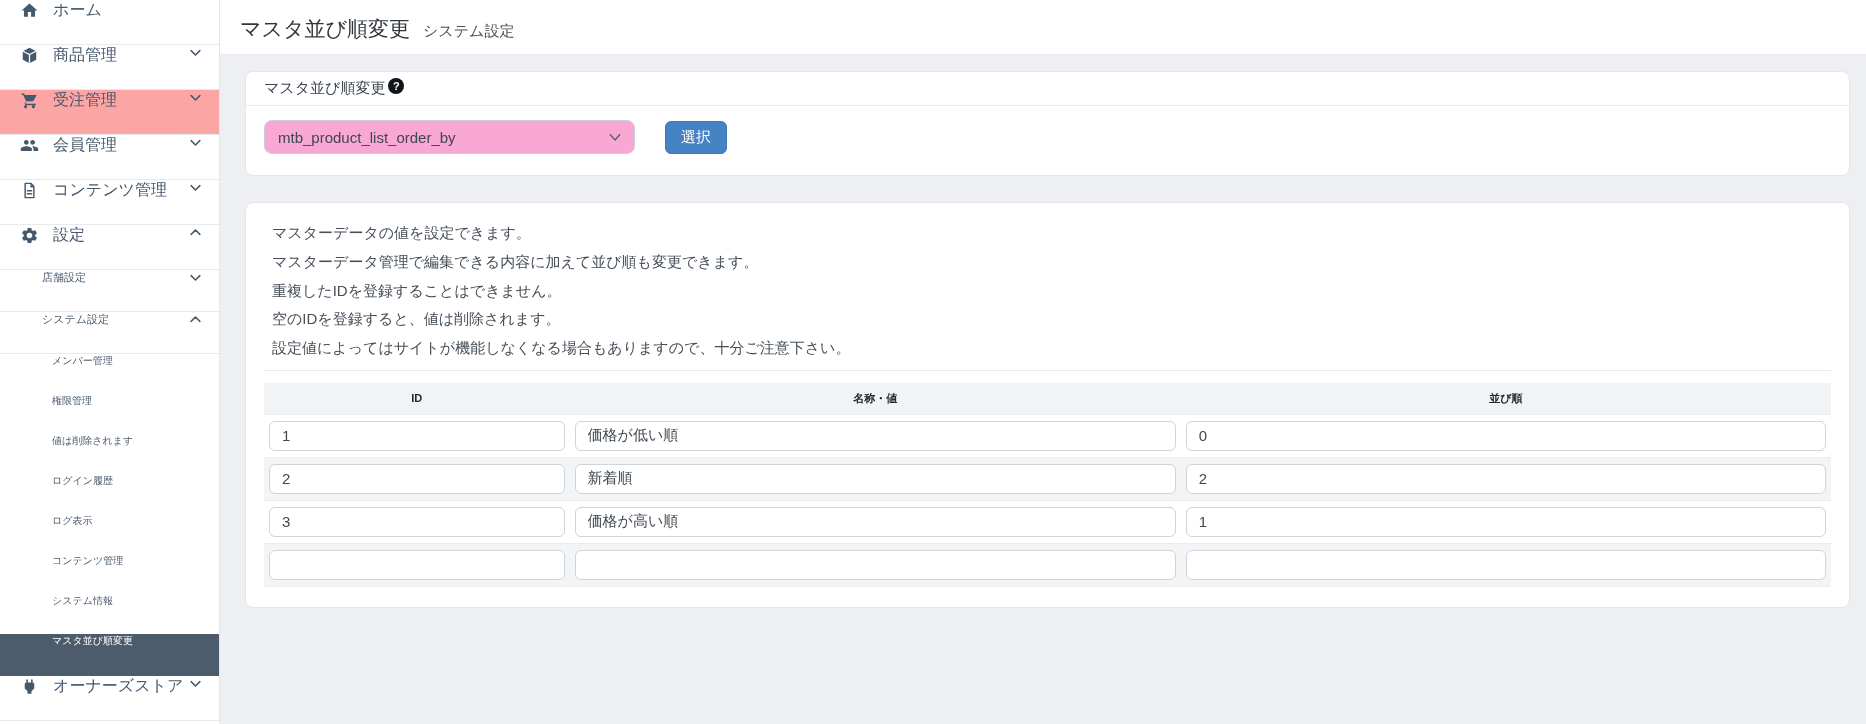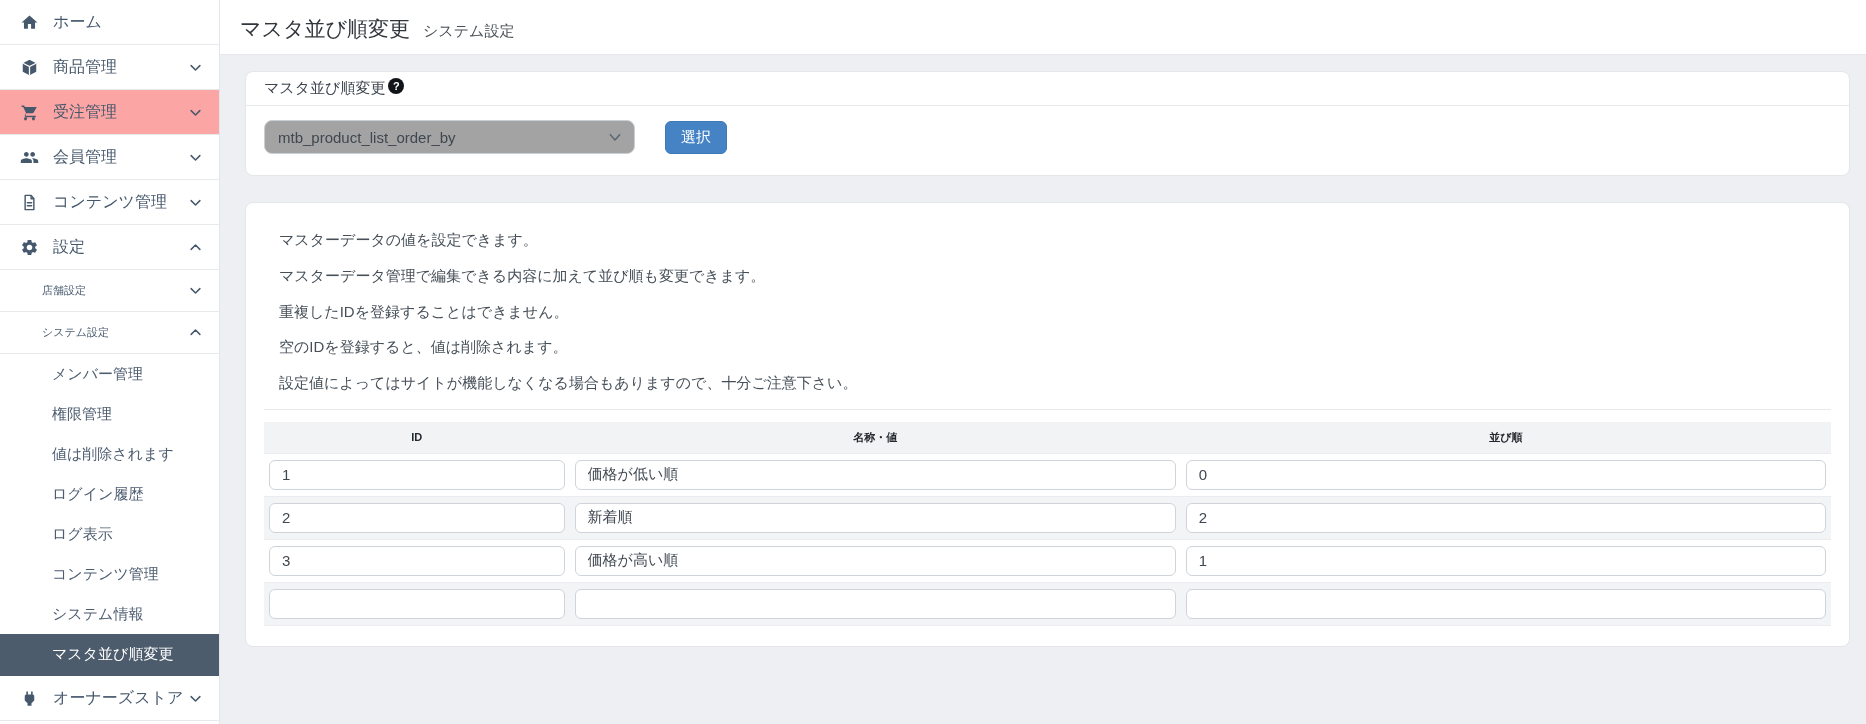--- a/index.html
+++ b/index.html
@@ -7,24 +7,24 @@
   body {
     width:1866px; height:724px; overflow:hidden;
     font-family:"Liberation Sans","DejaVu Sans",sans-serif;
     display:flex; background:#edeff2; color:#46586c;
     -webkit-font-smoothing:antialiased;
   }
 
   
   .sidebar { width:220px; min-width:220px; height:724px; background:#ffffff;
              border-right:1px solid #e2e5e9; overflow:hidden; }
-  .nav-item { display:flex; align-items:center; cursor:pointer; color:#46586c; }
+  .nav-item { display:flex; cursor:pointer; color:#46586c; }
   .nav-item.lv1 { height:45px; padding:0 16px 0 18px; font-size:16px; border-bottom:1px solid #e7e9ed; }
   .nav-item.lv2 { height:42px; padding:0 16px 0 42px; font-size:11px; border-bottom:1px solid #e7e9ed; }
-  .nav-item.lv3 { height:40px; padding:0 16px 0 52px; font-size:15px; color:#4d5d70; }
+  .nav-item.lv3 { height:40px; padding:0 16px 0 52px; font-size:10px; color:#4d5d70; }
   .nav-item.hl  { background:#fca5a5; }
   .nav-item.active { height:42px; background:#4d5c6c; color:#ffffff; border-bottom:1px solid #4d5c6c; }
   .nav-icon { width:22px; height:20px; margin-right:13px; display:inline-flex;
               align-items:center; justify-content:center; flex:none; }
   .nav-icon svg { width:19px; height:19px; }
   .nav-label { white-space:nowrap; }
   .chev { margin-left:auto; display:inline-flex; }
   .chev svg { width:15px; height:15px; }
 
   
@@ -37,30 +37,30 @@
   .content { flex:1; padding:16px 16px 0 25px; overflow:hidden; }
 
   .card { background:#ffffff; border:1px solid #e4e6ea; border-radius:8px; margin-bottom:26px; }
   .card-header { padding:8px 18px; height:34px; display:flex; align-items:center;
                  font-size:15px; color:#3c454e; border-bottom:1px solid #e7e9ec; }
   .help { width:16px; height:16px; border-radius:50%; background:#111418; color:#fff;
           font-size:11px; font-weight:bold; display:inline-flex; align-items:center;
           justify-content:center; margin-left:3px; transform:translateY(-3px); cursor:pointer; }
 
   .selector-row { display:flex; align-items:center; gap:30px; padding:14px 18px 21px; }
-  .select-box { width:371px; height:34px; background:#a3a3a3; border:1px solid #c9cfd6;
+  .select-box { width:371px; height:34px; background:#f9a8d4; border:1px solid #c9cfd6;
                 border-radius:8px; padding:0 12px 0 13px; display:flex; align-items:center;
                 justify-content:space-between; font-size:15px; color:#3f4750; cursor:pointer; }
   .select-box .sel-chev svg { width:14px; height:14px; display:block; color:#5a6672; }
   .btn-primary { height:33px; padding:0 15px; background:#4583c5; border:1px solid #3d78b8;
                  border-radius:6px; color:#ffffff; font-size:15px; cursor:pointer;
                  font-family:inherit; }
 
   .card2-body { padding:12px 18px 20px; }
-  .desc p { margin:15px; font-size:15px; line-height:20.8px; color:#464f58; }
+  .desc p { margin:8px; font-size:15px; line-height:20.8px; color:#464f58; }
   .divider { border:none; border-top:1px solid #e7e9ec; margin:11px 0 12px; }
 
   table.master { width:100%; border-collapse:collapse; }
   table.master th { background:#f2f3f5; font-size:11px; font-weight:bold; color:#23282d;
                     text-align:center; padding:8px 0; }
   table.master tbody tr { border-top:1px solid #eaecef; }
   table.master tbody tr:last-child { border-bottom:1px solid #eaecef; }
   table.master tbody tr:nth-child(even) { background:#f3f4f6; }
   table.master td { padding:6px 5px; }
   table.master input { width:100%; height:30px; border:1px solid #ced4da; border-radius:6px;

